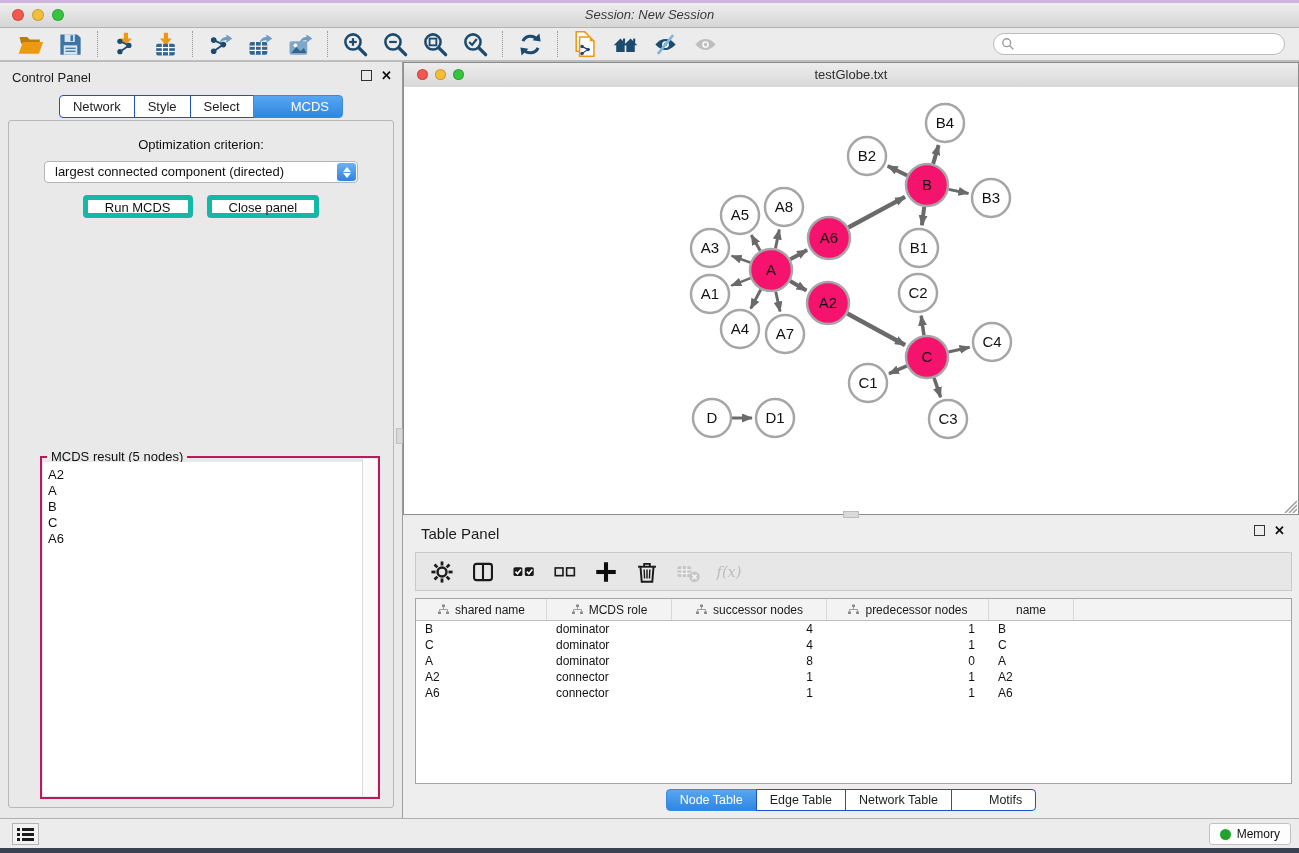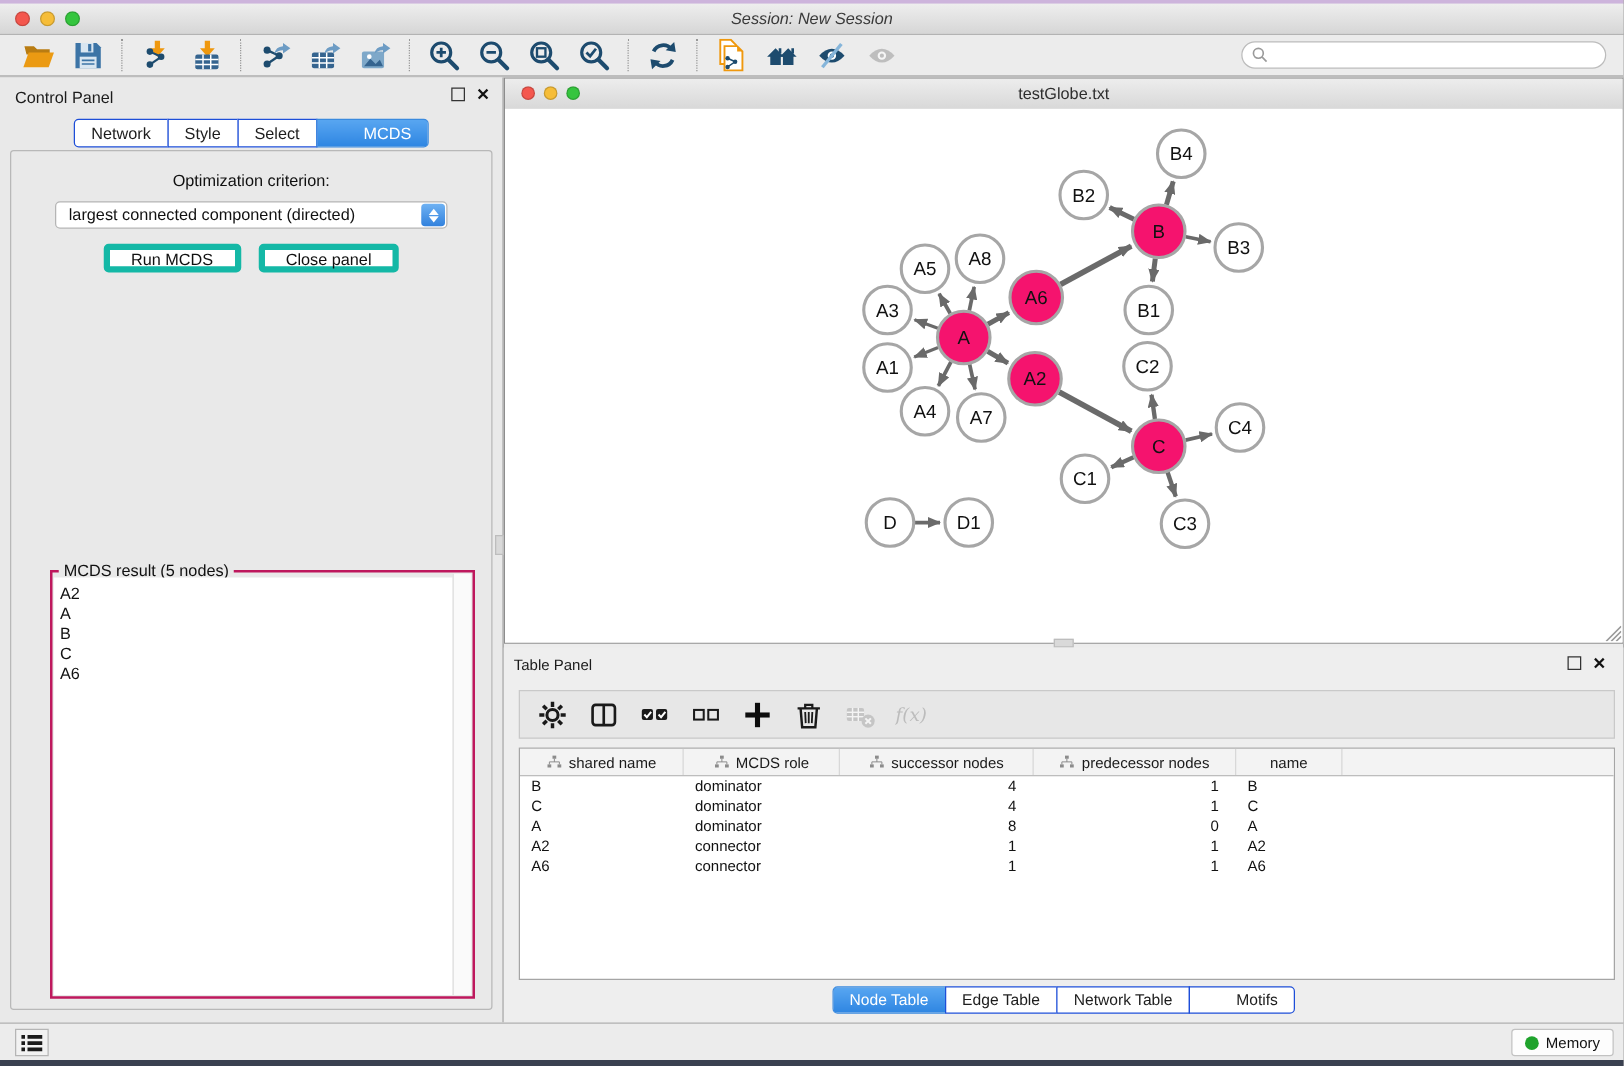--- a/index.html
+++ b/index.html
@@ -48,21 +48,21 @@
   .net-titlebar{position:relative;height:24px;background:linear-gradient(#ededed,#d8d8d8);border-bottom:1px solid #afafaf;}
   .net-traffic{position:absolute;top:6px;left:13px;display:flex;gap:7px;}
   .net-traffic .light{width:11px;height:11px;}
   .net-title{text-align:center;line-height:24px;font-size:13px;color:#2e2e2e;}
   .net-canvas{position:absolute;top:24px;left:0;right:0;bottom:0;background:#fff;overflow:hidden;}
   .grip{position:absolute;right:1px;bottom:1px;width:15px;height:15px;}
   .v-handle{position:absolute;left:396px;top:428px;width:7px;height:16px;background:#d9d9d9;border:1px solid #bdbdbd;box-sizing:border-box;}
   .h-handle{position:absolute;left:843px;top:511px;width:16px;height:7px;background:#d9d9d9;border:1px solid #bdbdbd;box-sizing:border-box;}
   
   .table-panel{position:absolute;left:403px;top:518px;width:896px;height:300px;background:#eeeeee;}
-  .tp-title{position:absolute;left:8px;top:7px;font-size:12px;color:#1c1c1c;}
+  .tp-title{position:absolute;left:18px;top:7px;font-size:15px;color:#1c1c1c;}
   .tp-toolbar{position:absolute;left:12px;right:7px;top:34px;height:39px;background:#e7e7e7;border:1px solid #c9c9c9;box-sizing:border-box;display:flex;align-items:center;gap:5px;padding:0 8px;}
   .tp-btn{width:36px;height:32px;display:flex;align-items:center;justify-content:center;background:none;border:none;padding:0;text-align:center;}
   .tp-btn svg{width:26px;height:26px;}
   .tp-table{position:absolute;left:12px;right:7px;top:80px;bottom:34px;background:#fff;border:1px solid #a5a5a5;box-sizing:border-box;overflow:hidden;}
   .t-head{display:flex;height:21px;background:#f3f3f3;border-bottom:1px solid #bdbdbd;}
   .t-hcell{display:flex;align-items:center;justify-content:center;gap:5px;font-size:12px;color:#1a1a1a;border-right:1px solid #d8d8d8;box-sizing:border-box;}
   .t-hcell svg{width:13px;height:13px;}
   .t-row{display:flex;height:16px;}
   .t-cell{font-size:12px;line-height:16px;color:#111;box-sizing:border-box;white-space:nowrap;overflow:hidden;}
   .tp-tabs{position:absolute;left:0;right:0;bottom:7px;display:flex;justify-content:center;}

